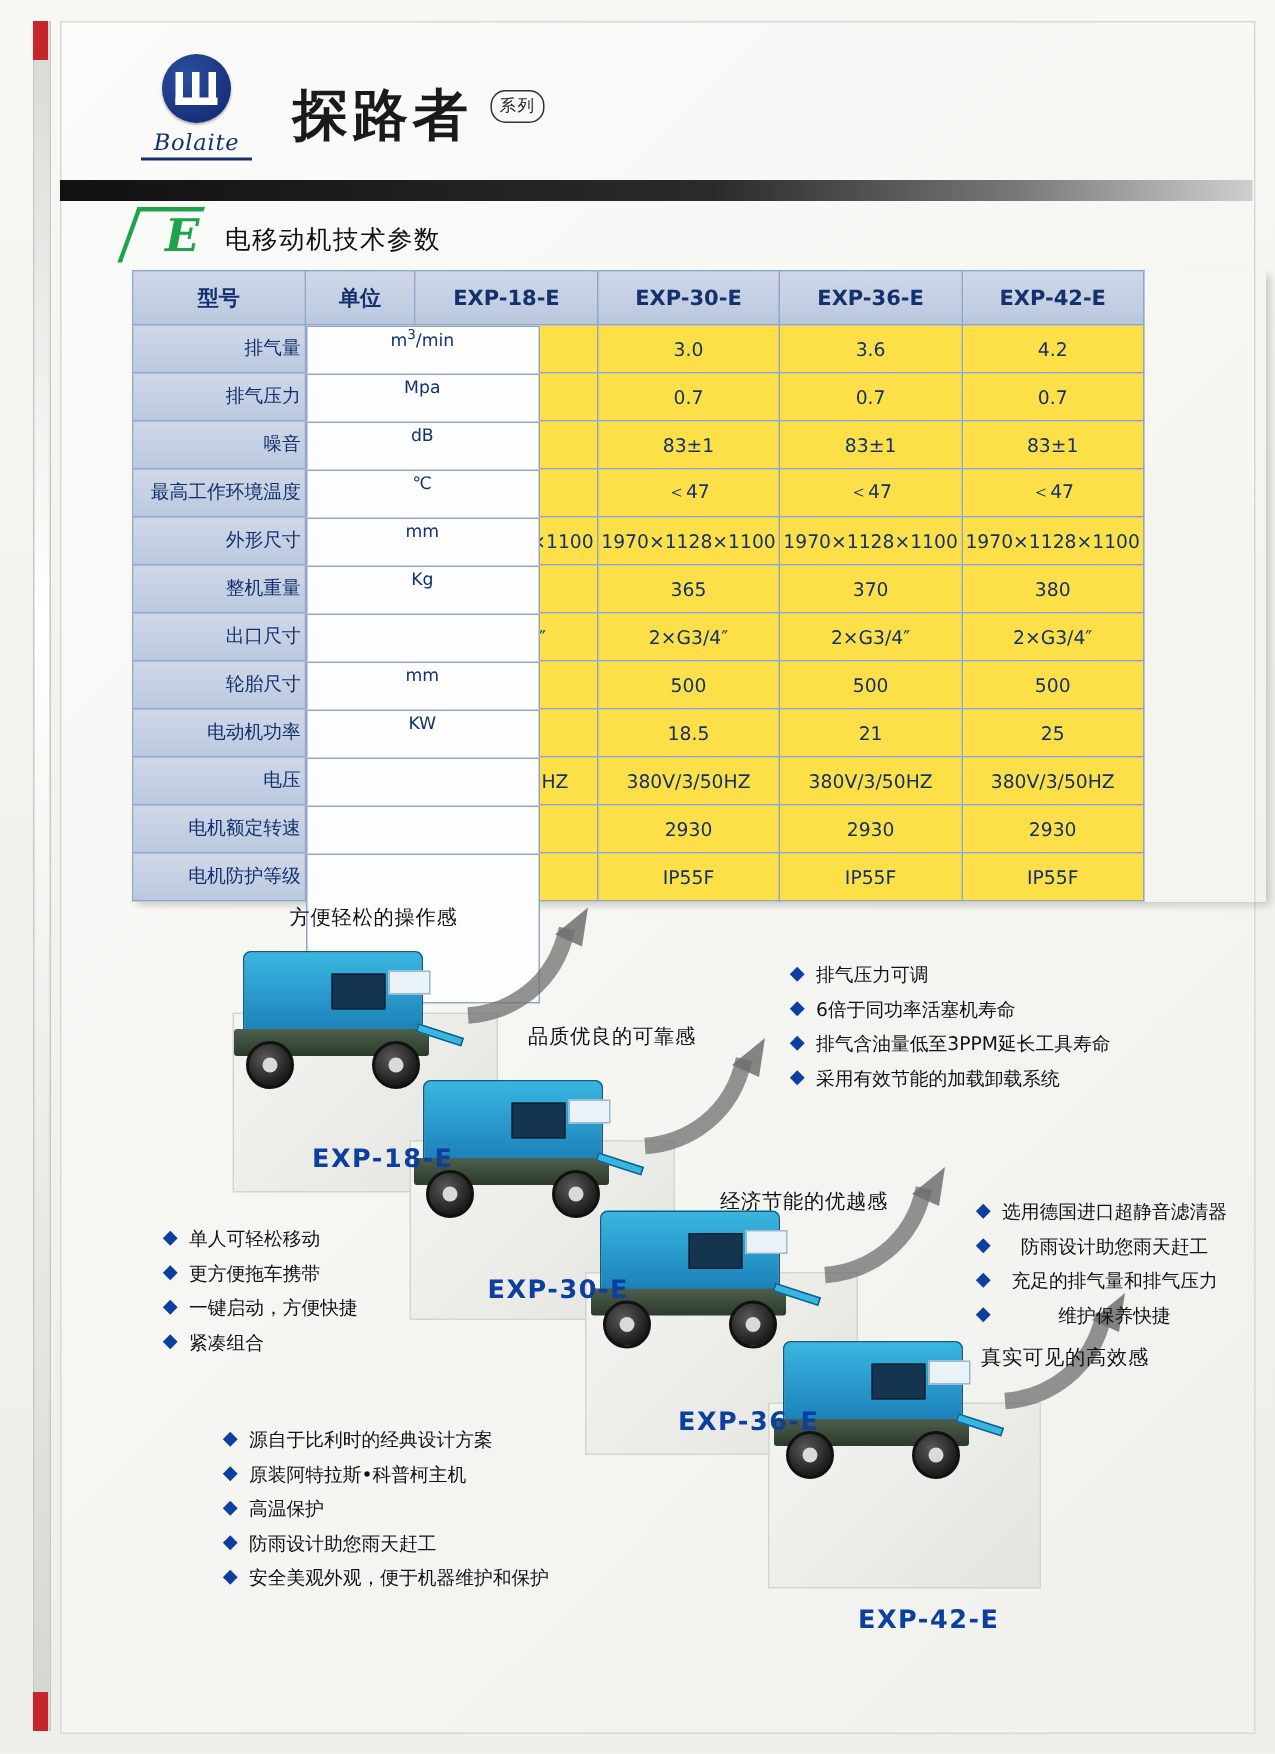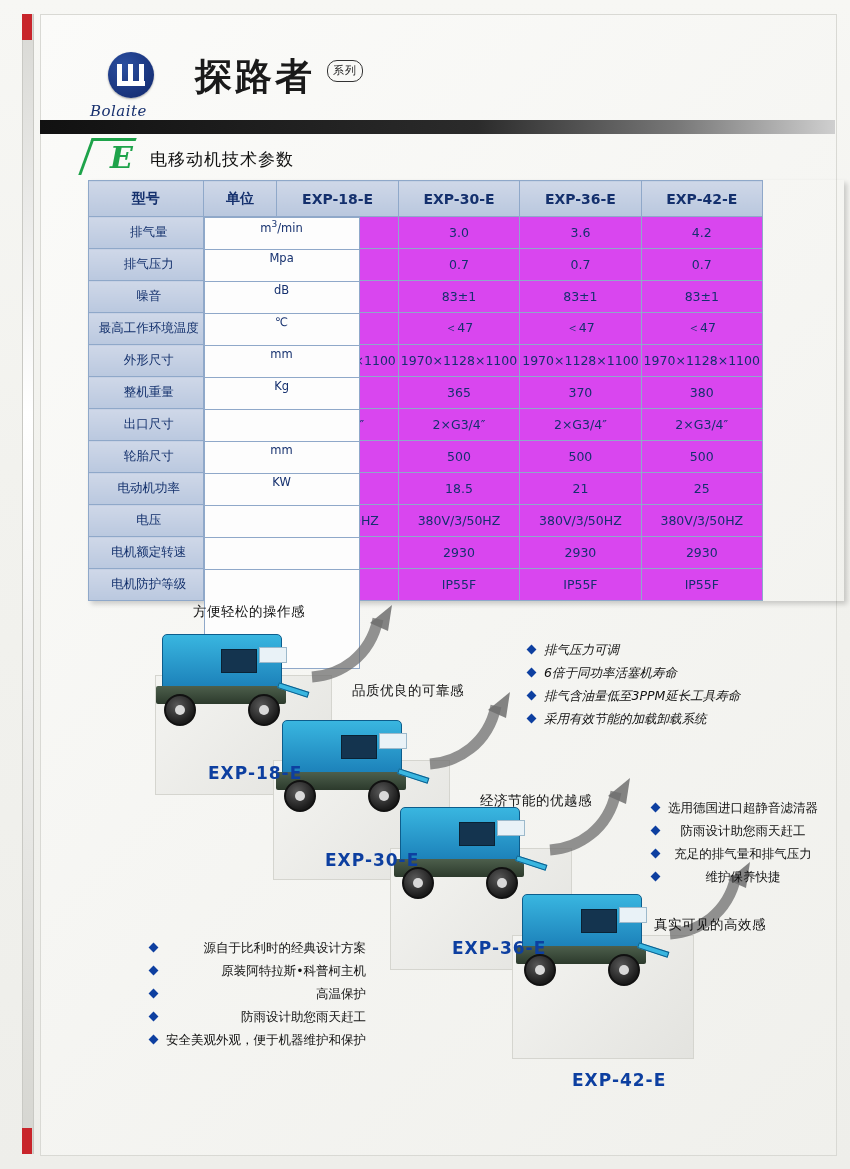--- a/index.html
+++ b/index.html
@@ -31,21 +31,21 @@
   .framebox{
     position:absolute;left:40px;top:14px;width:795px;height:1140px;
     border:1px solid #d9d9d4;
     background:linear-gradient(135deg,#fbfbf9,#f0f0ec);
   }
   
   .header{
     position:absolute;left:55px;top:30px;width:770px;height:90px;
   }
   .logo{
-    position:absolute;left:35px;top:22px;width:82px;height:78px;
+    position:absolute;left:35px;top:6px;width:82px;height:78px;text-align:center;
   }
   .logo-circle{
     width:46px;height:46px;border-radius:50%;
     background:radial-gradient(circle at 35% 30%,#2b4fa0,#10266a);
     margin:0 auto;position:relative;
     box-shadow:0 1px 2px rgba(0,0,0,.35);
   }
   .logo-circle:after{
     content:"";position:absolute;left:9px;top:12px;width:28px;height:22px;
     background:
@@ -108,24 +108,24 @@
     height:29px;
     padding:1px 2px;
     font-family:"DejaVu Sans","Liberation Sans",sans-serif;
   }
   thead th{
     background:linear-gradient(180deg,#cfd8e8,#b9c7de);
     font-size:14px;font-weight:bold;color:#14306d;height:33px;
   }
   td.rowhead{
     background:linear-gradient(180deg,#cfd8e8,#bac8df);
-    text-align:center;padding-left:8px;font-size:12.5px;font-weight:normal;color:#13306c;
+    text-align:right;padding-left:8px;font-size:12.5px;font-weight:normal;color:#13306c;
   }
   td.unit{background:#fdfdfd;font-size:11.5px;}
-  td.val{background:#d946ef;}
+  td.val{background:#fde047;}
   col.c1{width:128px}col.c2{width:82px}col.c3{width:116px}
   col.c4{width:116px}col.c5{width:116px}col.c6{width:117px}
   sup{font-size:9px;vertical-align:super;}
   
   .illus{
     position:absolute;left:60px;top:600px;width:770px;height:545px;
   }
   .plat{
     position:absolute;
     background:linear-gradient(135deg,#f4f4f1,#e3e3df);
@@ -426,47 +426,55 @@
     <div class="arrow" style="left:606px;top:262px;">
       <svg width="90" height="80" viewBox="0 0 90 80">
         <path d="M4,72 C32,70 62,52 70,14" stroke="#6f6f6f" stroke-width="11" fill="none" opacity=".75"></path>
         <polygon points="62,18 84,0 80,26" fill="#6f6f6f" opacity=".85"></polygon>
       </svg>
     </div>
 
     <div class="cap" style="left:133px;top:3px;">方便轻松的操作感</div>
     <div class="cap" style="left:292px;top:82px;">品质优良的可靠感</div>
     <div class="cap" style="left:420px;top:192px;">经济节能的优越感</div>
-    <div class="cap" style="left:594px;top:296px;margin-top:20px;">真实可见的高效感</div>
+    <div class="cap" style="left:594px;top:296px;">真实可见的高效感</div>
 
     <div class="model-label" style="left:148px;top:163px;">EXP-18-E</div>
     <div class="model-label" style="left:265px;top:250px;">EXP-30-E</div>
     <div class="model-label" style="left:392px;top:338px;">EXP-36-E</div>
     <div class="model-label" style="left:512px;top:470px;">EXP-42-E</div>
 
-    <div class="bullets" style="left:468px;top:42px;font-style:italic;">
+    <div class="bullets" style="left:468px;top:42px;">
       <ul>
         <li>排气压力可调</li>
         <li>6倍于同功率活塞机寿命</li>
         <li>排气含油量低至3PPM延长工具寿命</li>
         <li>采用有效节能的加载卸载系统</li>
       </ul>
     </div>
 
+    <div class="bullets" style="left:50px;top:218px;">
+      <ul>
+        <li>单人可轻松移动</li>
+        <li>更方便拖车携带</li>
+        <li>一键启动，方便快捷</li>
+        <li>紧凑组合</li>
+      </ul>
+    </div>
 
     <div class="bullets" style="left:592px;top:200px;text-align:center;">
       <ul>
         <li>选用德国进口超静音滤清器</li>
         <li>防雨设计助您雨天赶工</li>
         <li>充足的排气量和排气压力</li>
         <li>维护保养快捷</li>
       </ul>
     </div>
 
-    <div class="bullets" style="left:90px;top:340px;text-align:right;">
+    <div class="bullets" style="left:90px;top:352px;">
       <ul>
         <li>源自于比利时的经典设计方案</li>
         <li>原装阿特拉斯•科普柯主机</li>
         <li>高温保护</li>
         <li>防雨设计助您雨天赶工</li>
         <li>安全美观外观，便于机器维护和保护</li>
       </ul>
     </div>
 
   </div>

